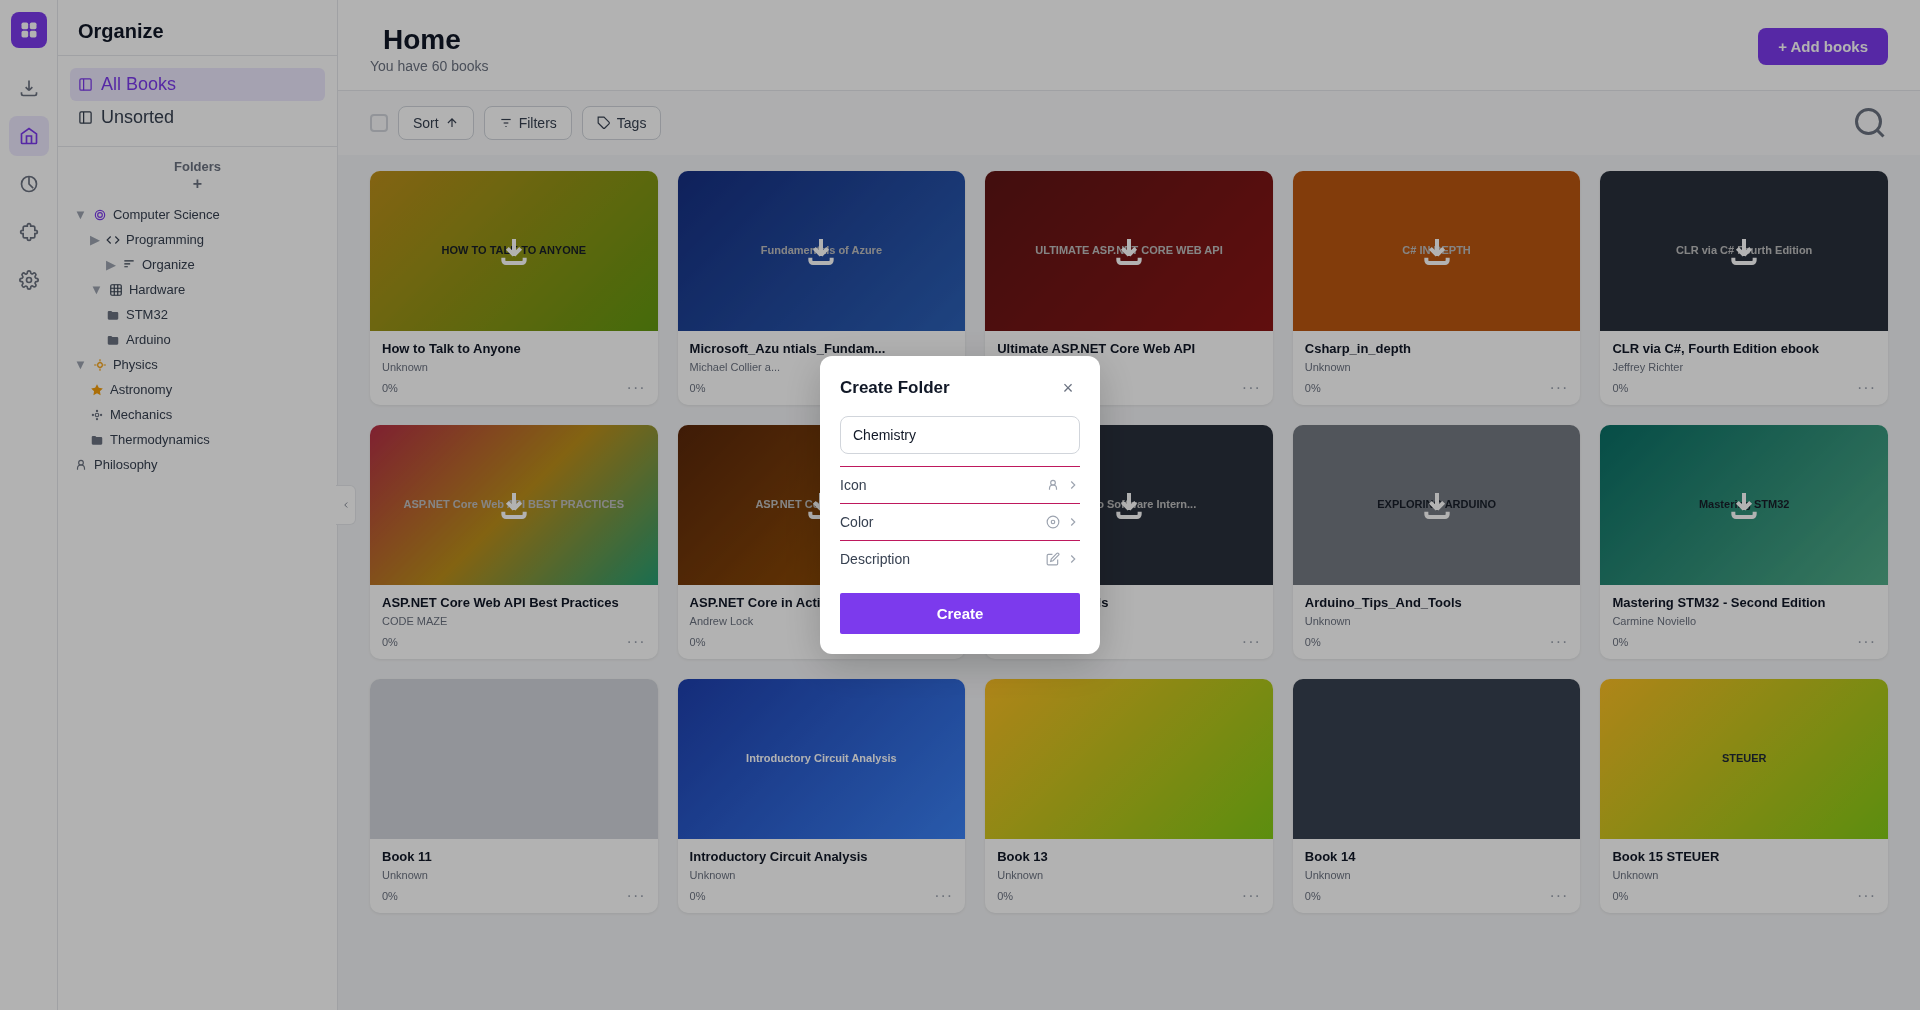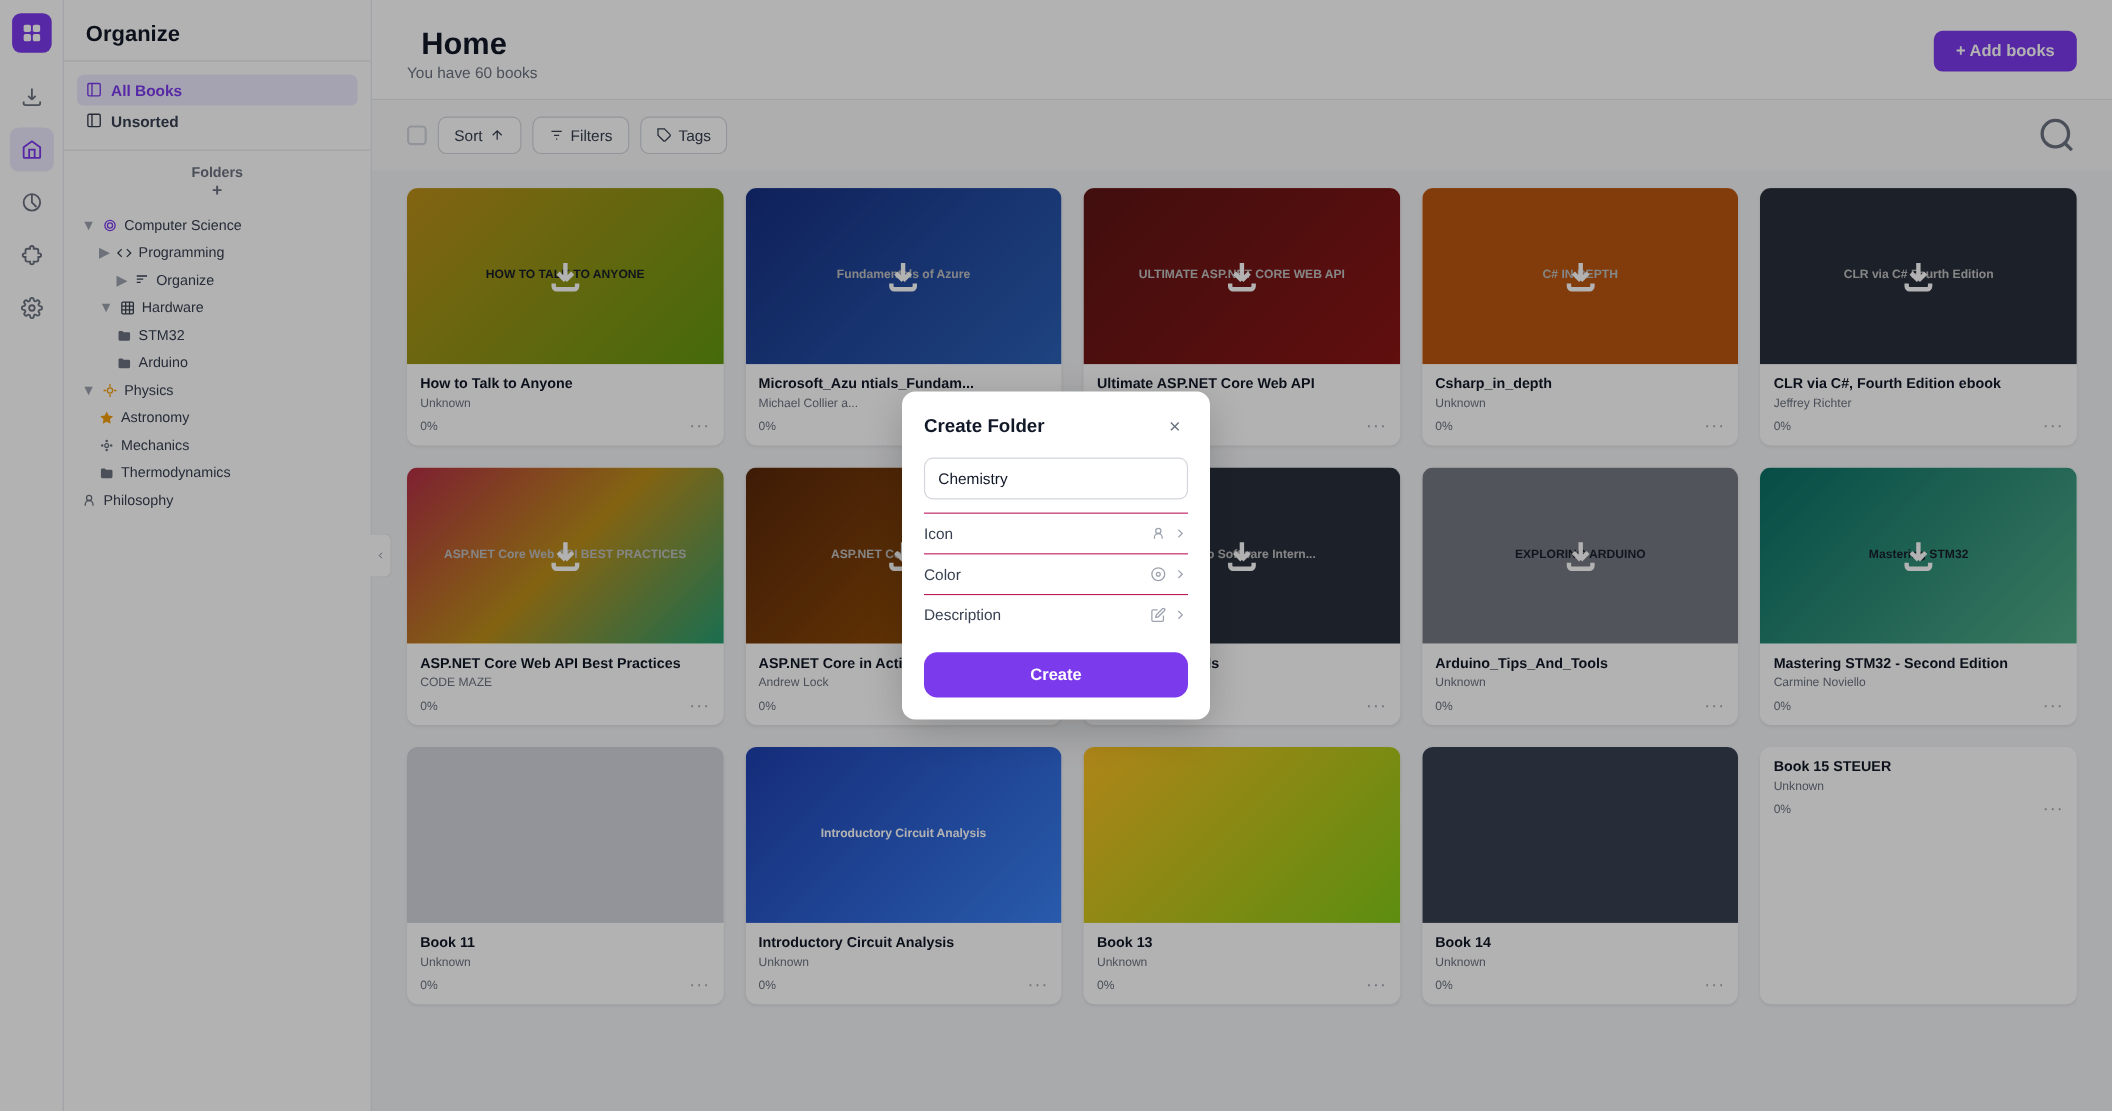--- a/index.html
+++ b/index.html
@@ -48,28 +48,27 @@
     }
     .sidebar-header {
       padding: 20px 20px 8px;
       font-size: 20px;
       font-weight: 700;
       color: #111827;
     }
     .sidebar-divider { height: 1px; background: #e5e7eb; margin: 4px 0; }
     .sidebar-section { padding: 8px 12px; }
     .sidebar-item {
-      display: flex; gap: 8px;
+      display: flex; align-items: center; gap: 8px;
       padding: 6px 8px;
       border-radius: 6px;
       cursor: pointer;
-      font-size: 14px;
+      font-size: 18px;
       color: #374151;
       text-decoration: none;
-      font-weight: bold;
     }
     .sidebar-item.active { background: #ede9fe; color: #7c3aed; }
     .sidebar-item svg { width: 15px; height: 15px; flex-shrink: 0; }
 
     .folders-header {
       display: flex; align-items: center; justify-content: space-between;
       padding: 8px 20px;
       font-size: 13px;
       font-weight: 600;
       color: #6b7280;
@@ -268,21 +267,21 @@
     .modal-row-label { font-size: 14px; color: #374151; }
     .modal-row-right { display: flex; align-items: center; gap: 6px; color: #9ca3af; }
     .modal-row-right svg { width: 14px; height: 14px; }
     .modal-create-btn {
       width: 100%;
       margin-top: 16px;
       padding: 12px;
       background: #7c3aed;
       color: white;
       border: none;
-      border-radius: 12px;
+      border-radius: 2px;
       font-size: 15px;
       font-weight: 600;
       cursor: pointer;
     }
 
     .cover-text {
       font-weight: 800;
       text-align: center;
       padding: 8px;
       line-height: 1.2;
@@ -762,20 +761,26 @@
     <div class="book-info">
       <div class="book-title">Book 14</div>
       <div class="book-author">Unknown</div>
       <div class="book-footer">
         <span class="book-progress">0%</span>
         <span class="book-menu">···</span>
       </div>
     </div>
   </div>
       <div class="book-card">
+    <div class="book-cover" style="background: linear-gradient(135deg, #fbbf24 0%, #84cc16 100%)">
+      <div class="book-cover-inner">
+        <div class="cover-text" style="color: #1f2937; font-size: 11px; font-weight: 800; text-align: center; padding: 8px;">STEUER</div>
+      </div>
+
+    </div>
     <div class="book-info">
       <div class="book-title">Book 15 STEUER</div>
       <div class="book-author">Unknown</div>
       <div class="book-footer">
         <span class="book-progress">0%</span>
         <span class="book-menu">···</span>
       </div>
     </div>
   </div>
     </div>

